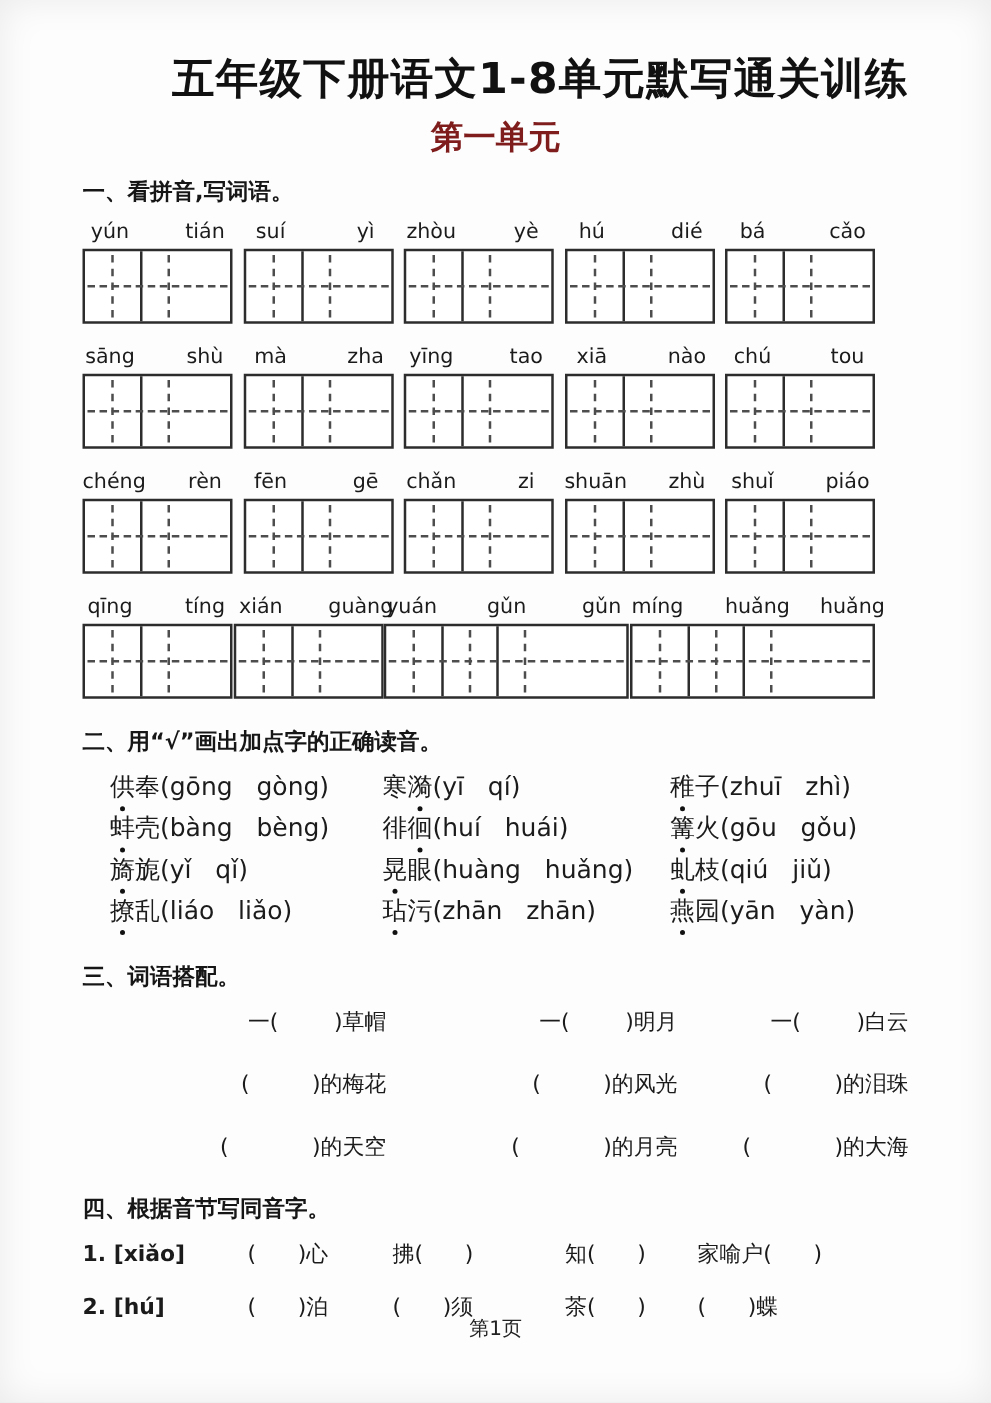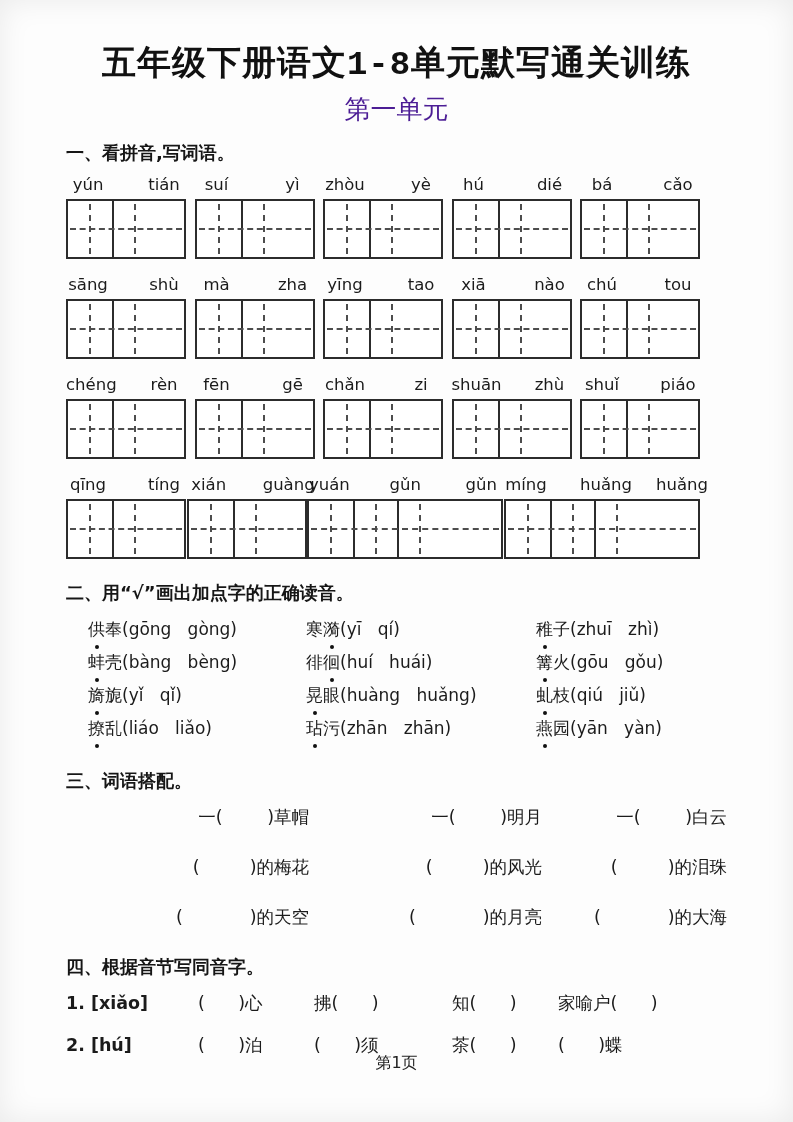--- a/index.html
+++ b/index.html
@@ -5,46 +5,45 @@
   * { margin:0; padding:0; box-sizing:border-box; }
   html,body { background:#ededed; }
   body { font-family:"DejaVu Sans","Liberation Sans",sans-serif; color:#1b1b1b; }
   .page {
     position:relative; width:793px; height:1122px; margin:0 auto;
     background:#fdfdfd; overflow:hidden;
     box-shadow: inset 0 0 30px rgba(0,0,0,0.08);
     padding: 40px 66px 0 66px;
   }
   .title {
-    text-align:center; font-size:34px; font-weight:900; letter-spacing:1px;
+    text-align:right; font-size:34px; font-weight:900; letter-spacing:1px;
     color:#111;
-    font-family:Liberation Mono, monospace;
   }
   .subtitle {
-    text-align:center; font-size:26px; font-weight:400; margin-top:6px; color:#4c1d95;
+    text-align:center; font-size:26px; font-weight:700; margin-top:6px; color:#7f1d1d;
   }
   .sec-h { font-size:18px; font-weight:900; color:#161616; white-space:pre; }
   .sec1 { margin-top:14px; }
 
   
   .grow { display:flex; justify-content:space-between; width:634px; margin-top:10px; margin-bottom:16px; }
   .ggroup { display:flex; flex-direction:column; }
   .plabel { display:flex; justify-content:center; height:24px;gap:32px; }
   .psyl { width:44px; text-align:center; font-size:16.5px; color:#1b1b1b; white-space:nowrap; overflow:visible; }
   .gbox { display:flex; position:relative; border:2px solid #2c2c2c; height:60px; background:#fff; }
   .gbox::after { content:""; position:absolute; left:2px; right:2px; top:50%; margin-top:-1px; border-top:2px dashed #4d4d4d; }
   .gcell { width:44px; position:relative; }
   .gcell + .gcell { border-left:2px solid #2c2c2c; }
   .gcell::before { content:""; position:absolute; top:3px; bottom:3px; left:50%; margin-left:-1px; border-left:2px dashed #4d4d4d; }
 
   
   .sec2 { margin-top:22px; }
   .prows { margin-top:8px; padding-left:22px; }
   .prow { display:grid; grid-template-columns: 218px 230px auto; line-height:33px; }
-  .pitem { font-size:17px; white-space:pre; }
+  .pitem { font-size:20px; white-space:pre; }
   .ch { position:relative; display:inline-block; }
   .ch.dot::after { content:""; position:absolute; left:50%; bottom:-3px; width:4px; height:4px; margin-left:-2px; background:#111; border-radius:50%; }
   .popts { white-space:pre; }
 
   
   .sec3 { margin-top:24px; }
   .mrows { margin-top:12px; padding-left:28px; }
   .mrow { display:grid; grid-template-columns: 215px 233px auto; margin-bottom:26px;text-align:right; }
   .mitem { font-size:17.5px; white-space:pre; }
 

